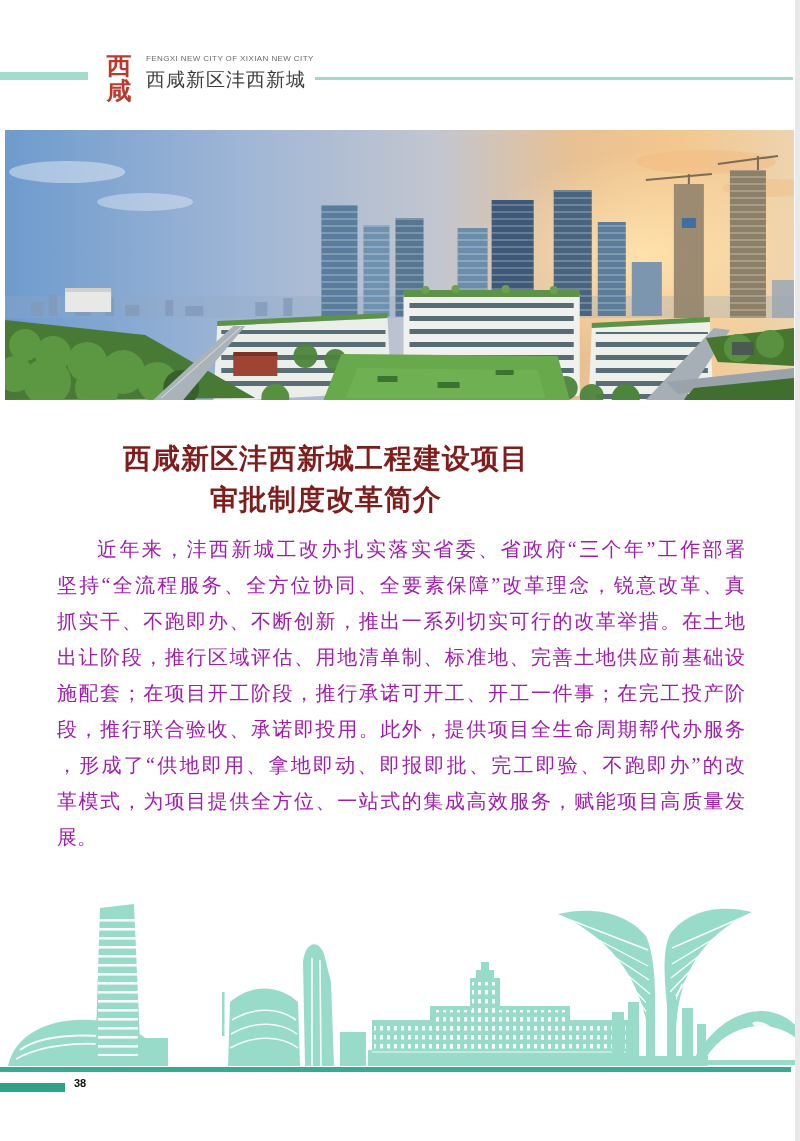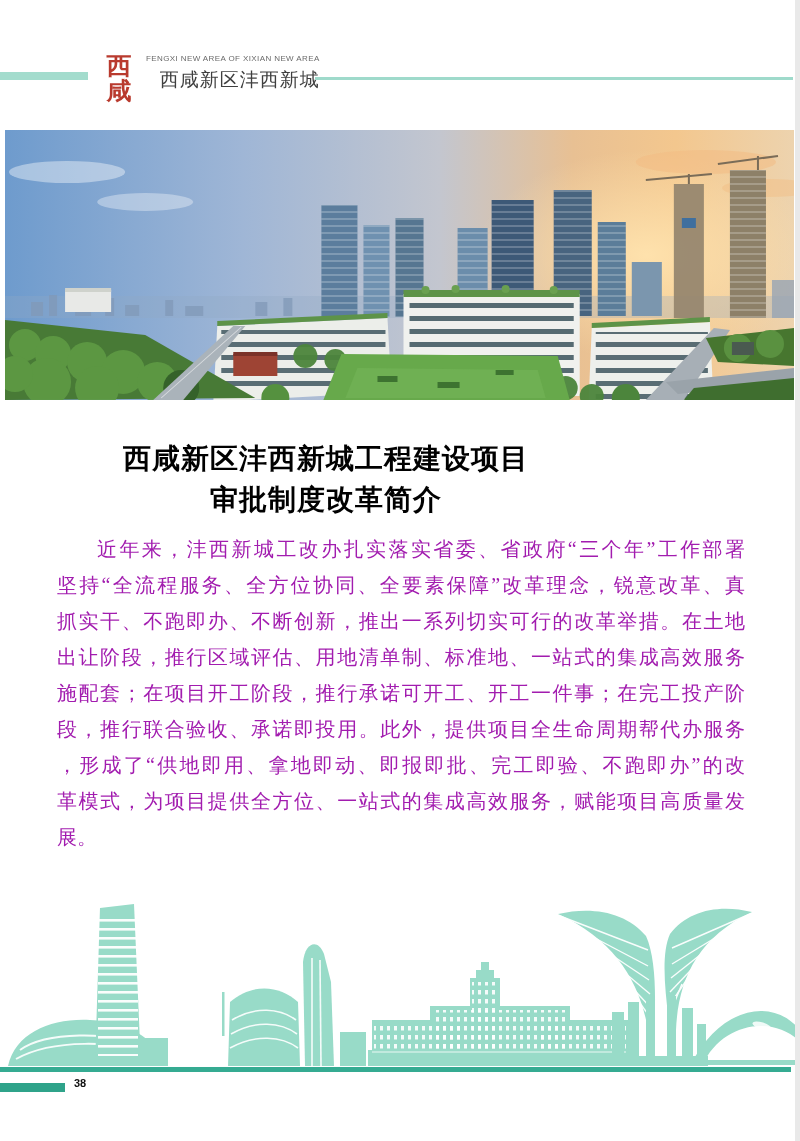--- a/index.html
+++ b/index.html
@@ -11,29 +11,29 @@
 
   
   .hdr-bar-left{position:absolute;left:0;top:72px;width:88px;height:8px;background:#a3dccd;}
   .hdr-line-right{position:absolute;left:315px;top:77px;width:478px;height:3px;background:#9fdacb;}
   .logo{position:absolute;left:99px;top:53px;width:40px;height:50px;color:#b93a2e;
         font-weight:bold;text-align:center;line-height:25px;font-size:25px;
         font-family:"Liberation Serif","DejaVu Serif",serif;letter-spacing:0;}
   .logo .g{display:block;height:25px;transform:scaleY(.96);}
   .hdr-text{position:absolute;left:146px;top:54px;}
   .hdr-en{font-size:8px;color:#6a6a6a;letter-spacing:.4px;white-space:nowrap;}
-  .hdr-zh{font-size:19px;color:#3f3f3f;letter-spacing:1px;margin-top:4px;white-space:nowrap;text-align:right;}
+  .hdr-zh{font-size:19px;color:#3f3f3f;letter-spacing:1px;margin-top:4px;white-space:nowrap;}
 
   
   .hero{position:absolute;left:5px;top:130px;width:789px;height:270px;overflow:hidden;}
   .hero svg{display:block;width:100%;height:100%;}
 
   
   .title{position:absolute;left:0;top:438px;width:652px;text-align:center;
-         font-weight:900;color:#000000;font-size:28px;line-height:41px;letter-spacing:1px;}
+         font-weight:900;color:#7f1d1d;font-size:28px;line-height:41px;letter-spacing:1px;}
 
   
   .para{position:absolute;left:57px;top:531px;width:688px;color:#a21caf;
         font-family:"Liberation Serif","DejaVu Serif",serif;font-size:20px;}
   .pline{height:36px;line-height:36px;text-align:justify;text-align-last:justify;
          white-space:nowrap;overflow:hidden;}
   .pline.first{text-indent:40px;}
   .pline.last{text-align-last:left;}
 
   
@@ -48,21 +48,21 @@
 <body>
 
 <div id="page">
 
   <div class="hdr-bar-left"></div>
   <div class="logo">
     <span class="g">西</span>
     <span class="g">咸</span>
   </div>
   <div class="hdr-text">
-    <div class="hdr-en">FENGXI NEW AREA OF XIXIAN NEW AREA</div>
+    <div class="hdr-en">FENGXI NEW CITY OF XIXIAN NEW CITY</div>
     <div class="hdr-zh">西咸新区沣西新城</div>
   </div>
   <div class="hdr-line-right"></div>
 
   <div class="hero">
     <svg viewBox="0 0 788 270" preserveAspectRatio="none" aria-hidden="true">
       <defs>
         <linearGradient id="skyg" x1="0" y1="0" x2="1" y2="0">
           <stop offset="0" stop-color="#6e9bcd"></stop>
             <stop offset=".3" stop-color="#9fb6d6"></stop>
@@ -197,21 +197,21 @@
 
   <div class="title">
     <div>西咸新区沣西新城工程建设项目</div>
     <div>审批制度改革简介</div>
   </div>
 
   <div class="para">
     <div class="pline first">近年来，沣西新城工改办扎实落实省委、省政府“三个年”工作部署</div>
     <div class="pline">坚持“全流程服务、全方位协同、全要素保障”改革理念，锐意改革、真</div>
     <div class="pline">抓实干、不跑即办、不断创新，推出一系列切实可行的改革举措。在土地</div>
-    <div class="pline">出让阶段，推行区域评估、用地清单制、标准地、一站式的集成高效服务</div>
+    <div class="pline">出让阶段，推行区域评估、用地清单制、标准地、完善土地供应前基础设</div>
     <div class="pline">施配套；在项目开工阶段，推行承诺可开工、开工一件事；在完工投产阶</div>
     <div class="pline">段，推行联合验收、承诺即投用。此外，提供项目全生命周期帮代办服务</div>
     <div class="pline">，形成了“供地即用、拿地即动、即报即批、完工即验、不跑即办”的改</div>
     <div class="pline">革模式，为项目提供全方位、一站式的集成高效服务，赋能项目高质量发</div>
     <div class="pline last">展。</div>
   </div>
 
   <div class="skyline">
     <svg viewBox="0 0 800 193" preserveAspectRatio="none" aria-hidden="true">
       <defs>

